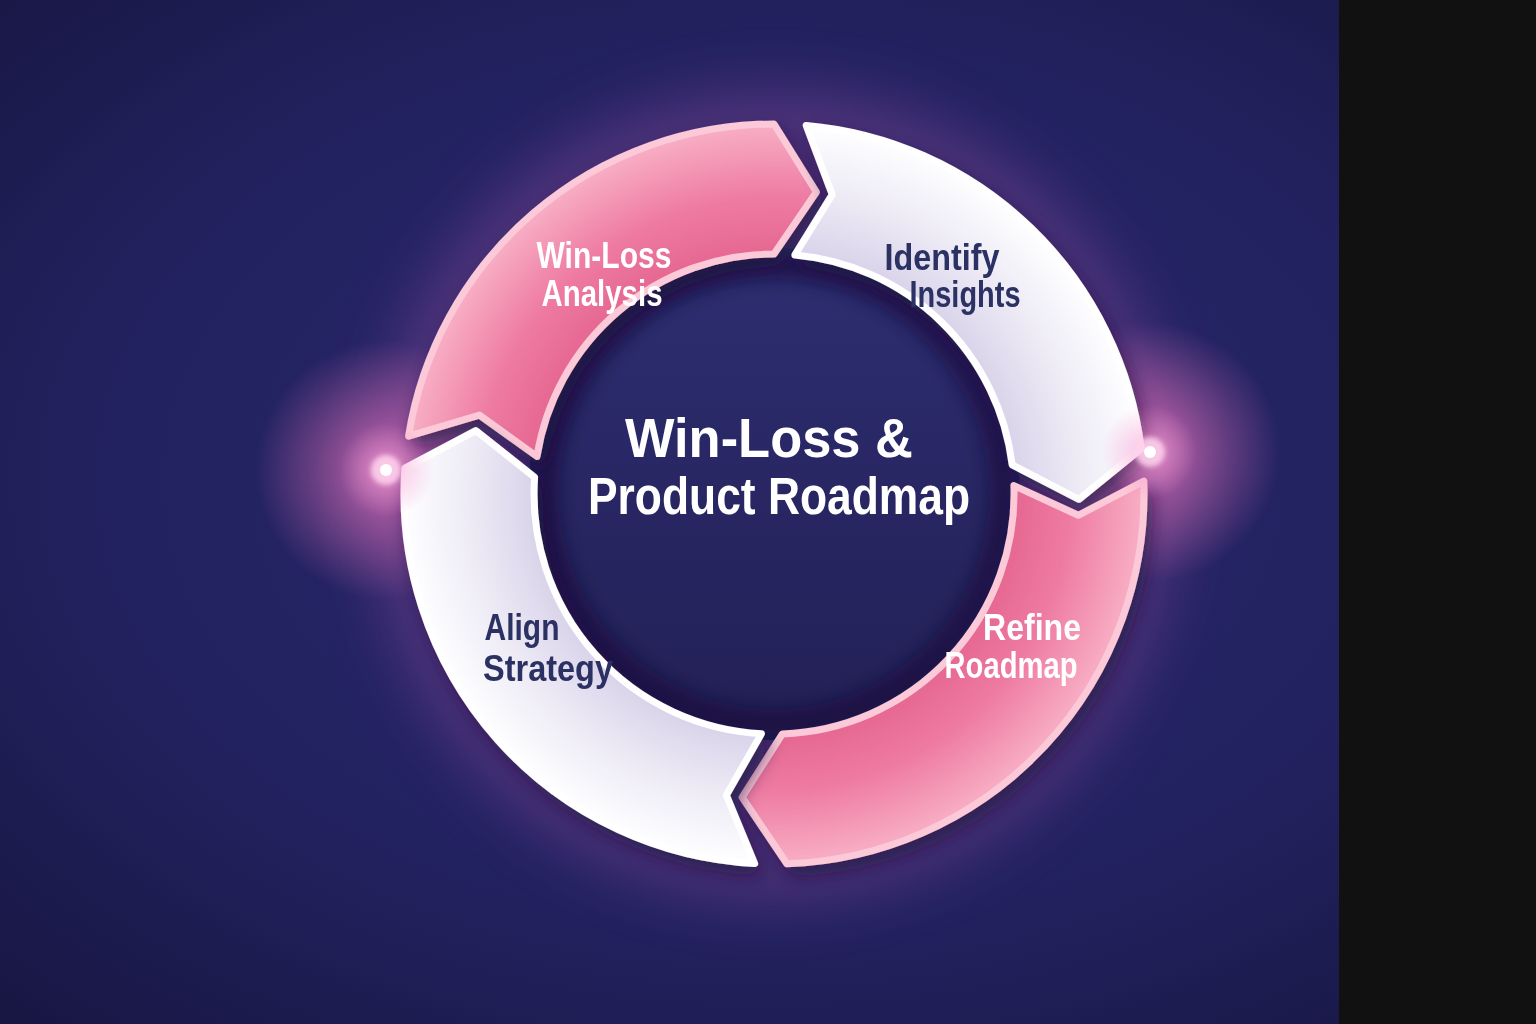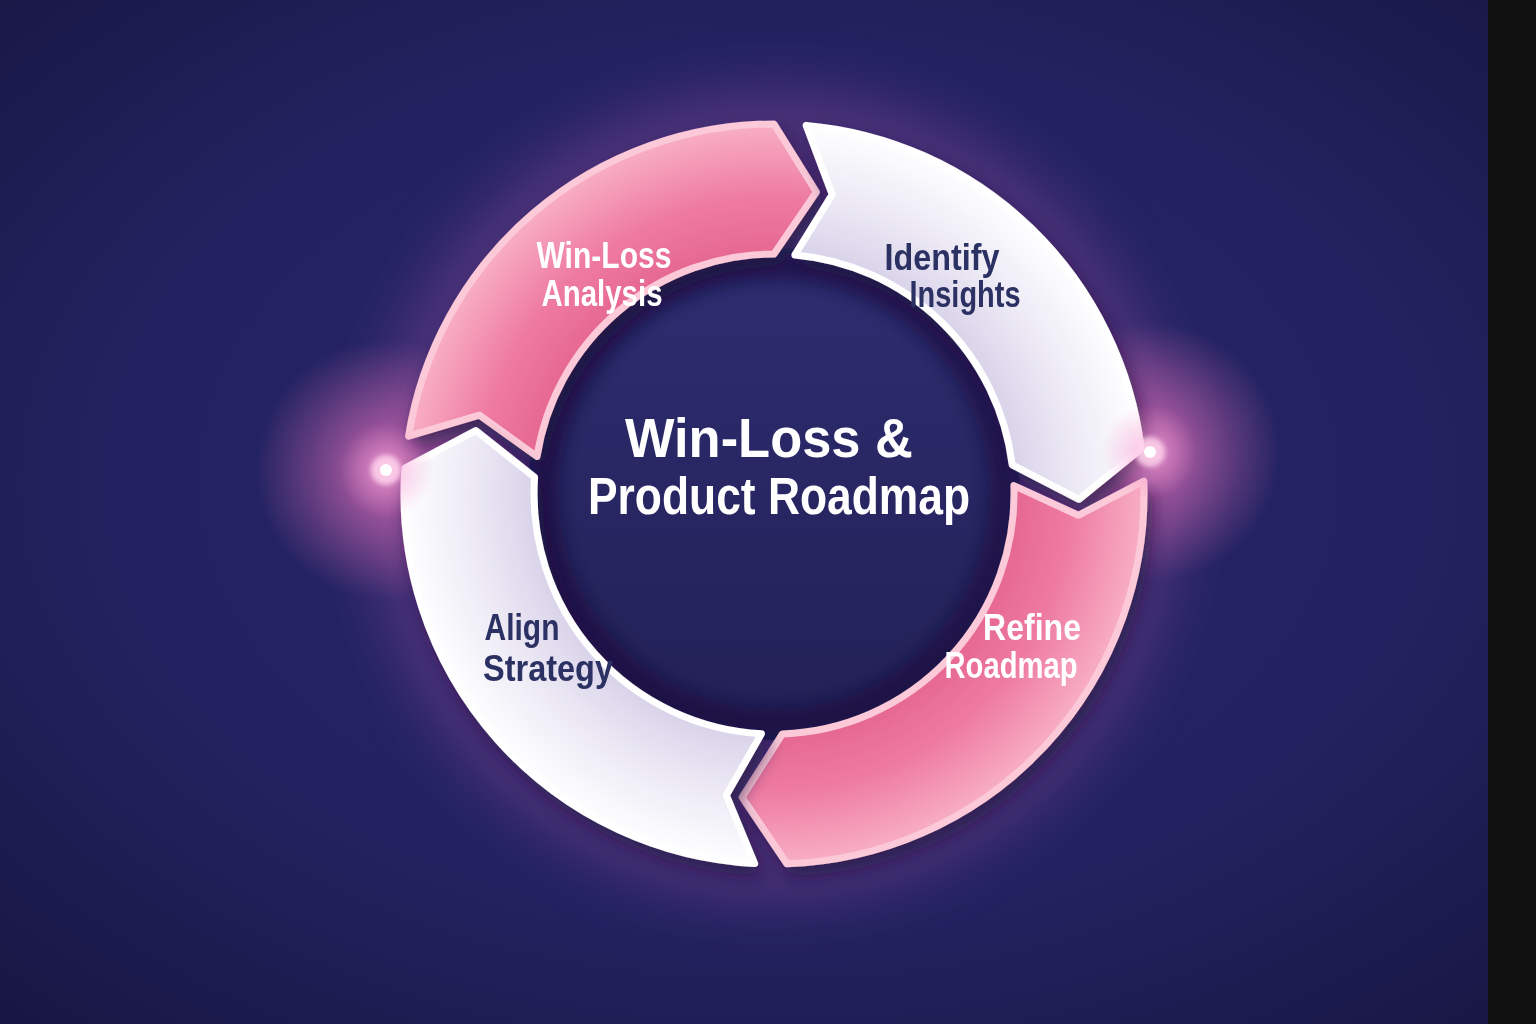--- a/index.html
+++ b/index.html
@@ -1,16 +1,16 @@
 <!DOCTYPE html>
 <html><head>
 <meta charset="utf-8">
 <style>
   html,body{margin:0;padding:0;background:#111;}
-  #stage{width:1488px;height:1024px;position:relative;overflow:hidden;
+  #stage{width:1339px;height:1024px;position:relative;overflow:hidden;
          font-family:"Liberation Sans",sans-serif;}
   svg{display:block;}
   text{font-family:"Liberation Sans","DejaVu Sans",sans-serif;font-weight:bold;}
 </style>
 </head>
 <body>
 
 <div id="stage">
   <svg id="scene" width="1536" height="1024" viewBox="0 0 1536 1024">
       <defs>

